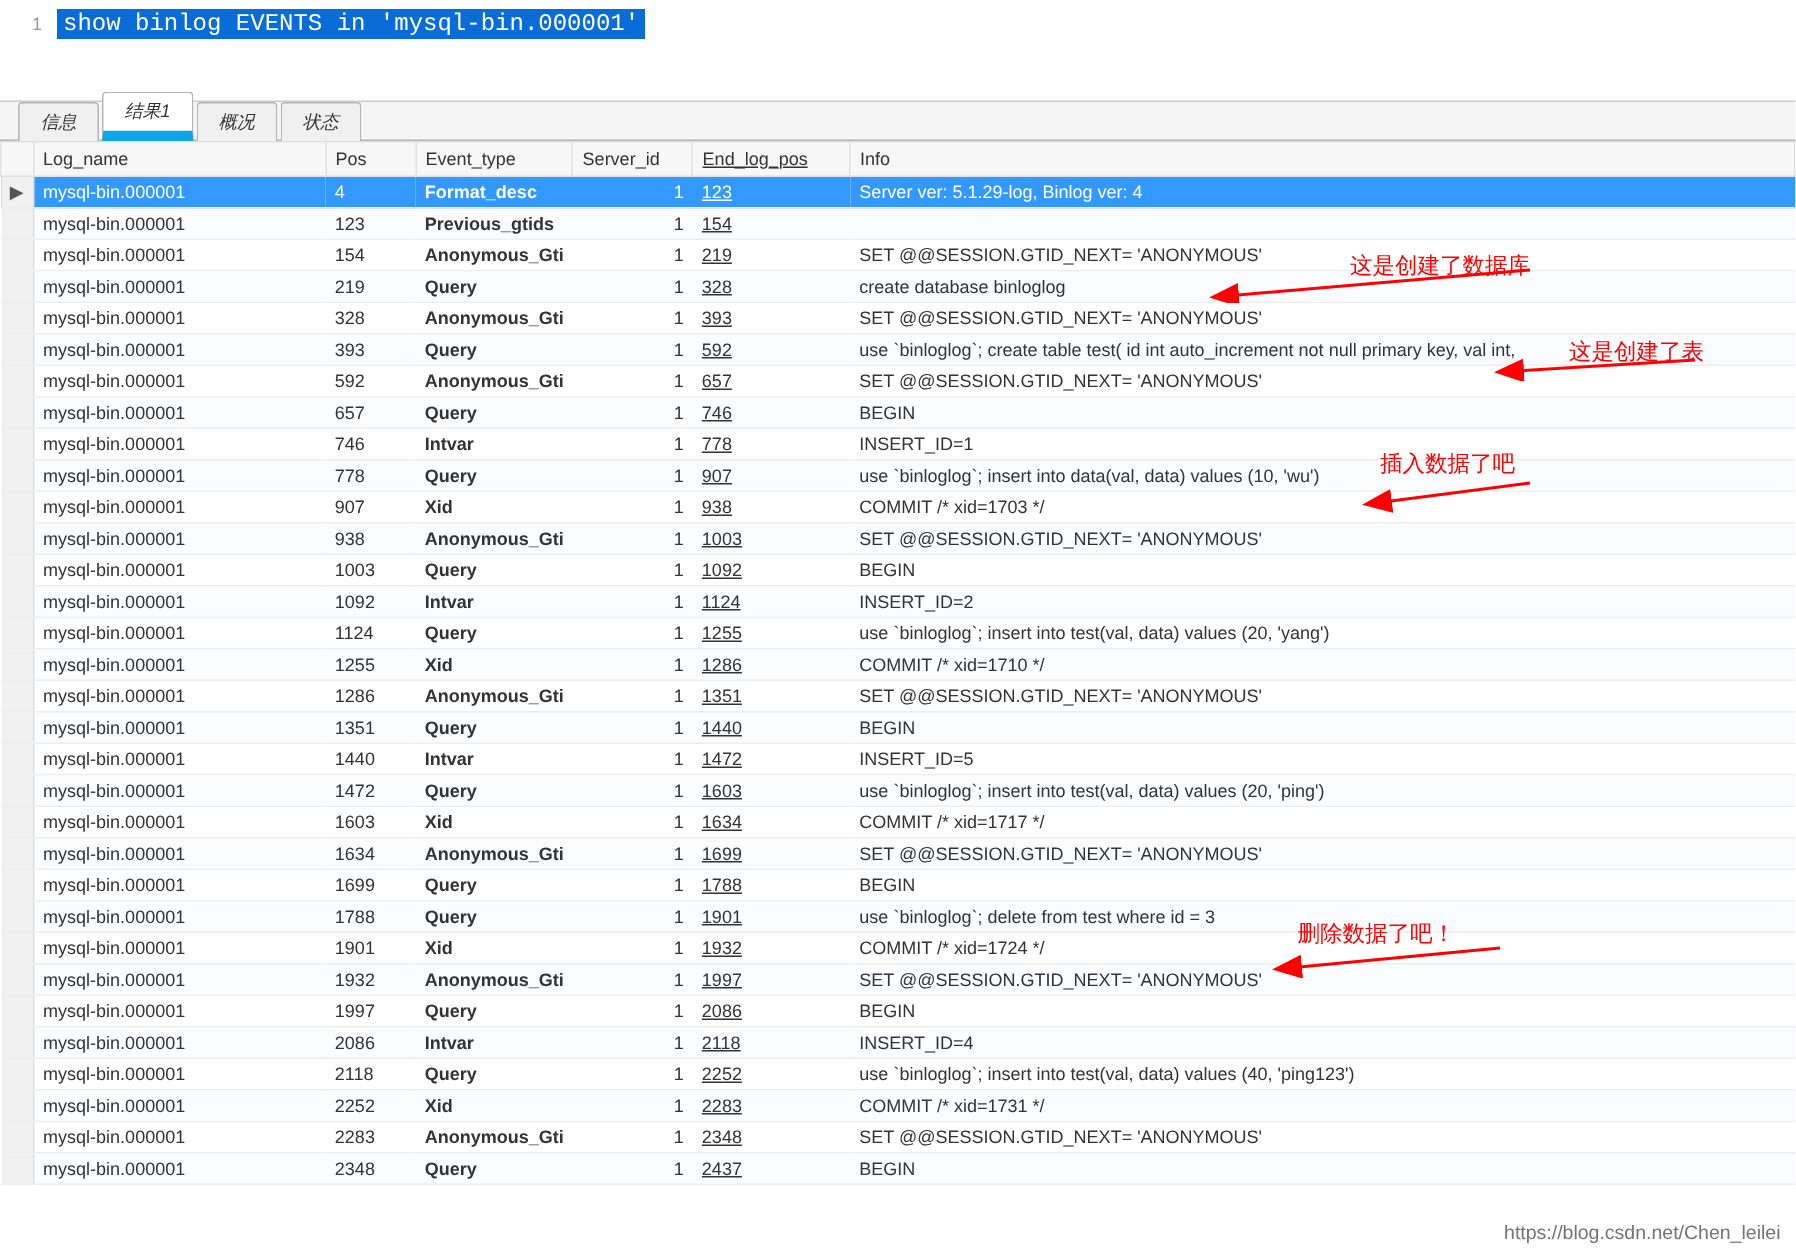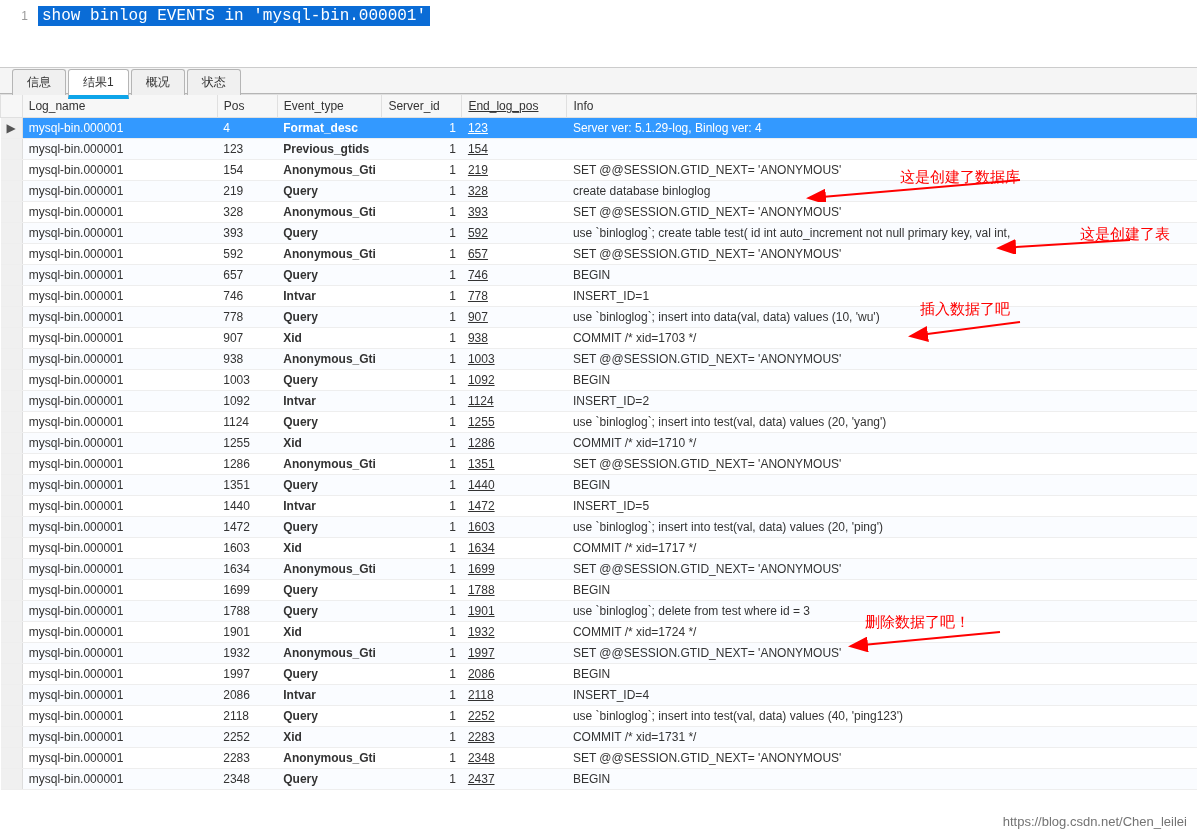--- a/index.html
+++ b/index.html
@@ -34,38 +34,39 @@
     background: #0a6cd6;
     color: #fff;
     padding: 1px 4px;
     font-size: 16px;
   }
   .tabs {
     display: flex;
     border-bottom: 1px solid #b5b5b5;
     background: #f5f5f5;
     height: 26px;
-    align-items: flex-start;
+    align-items: flex-end;
     padding-left: 12px;
     gap: 2px;
+    font-style: italic;
   }
   .tab {
     padding: 4px 14px;
     border: 1px solid #b5b5b5;
     border-bottom: none;
     background: #f0f0f0;
     border-radius: 3px 3px 0 0;
     cursor: pointer;
     position: relative;
     top: 1px;
     font-size: 12px;
   }
   .tab.active {
     background: #fff;
-    border-bottom: 4px solid #0ea5e9;
+    border-bottom: 7px solid #0ea5e9;
   }
   .grid {
     width: 100%;
     border-collapse: collapse;
   }
   .grid th {
     text-align: left;
     font-weight: normal;
     background: #f7f7f7;
     border: 1px solid #e0e0e0;
@@ -429,21 +430,21 @@
         <td class="col-event">Query</td>
         <td class="col-server" style="text-align: right;">1</td>
         <td class="col-endpos">2437</td>
         <td class="col-info">BEGIN</td>
       </tr>
     </tbody>
 </table>
 
 <div id="annotations">
     <div class="annotation" style="top: 168px; left: 900px;">这是创建了数据库</div>
-    <div class="annotation" style="top: 225px; left: 1080px;">这是创建了表</div>
+    <div class="annotation" style="top: 225px; left: 1046px;">这是创建了表</div>
     <div class="annotation" style="top: 300px; left: 920px;">插入数据了吧</div>
     <div class="annotation" style="top: 613px; left: 865px;">删除数据了吧！</div>
   </div>
 
 <svg class="arrow" style="top:176px;left:800px" width="230" height="26">
   <defs>
       <marker id="ah1" markerWidth="10" markerHeight="8" refX="2" refY="4" orient="auto">
         <path d="M10,0 L0,4 L10,8 Z" fill="#ff0000"></path>
       </marker>
     </defs>

